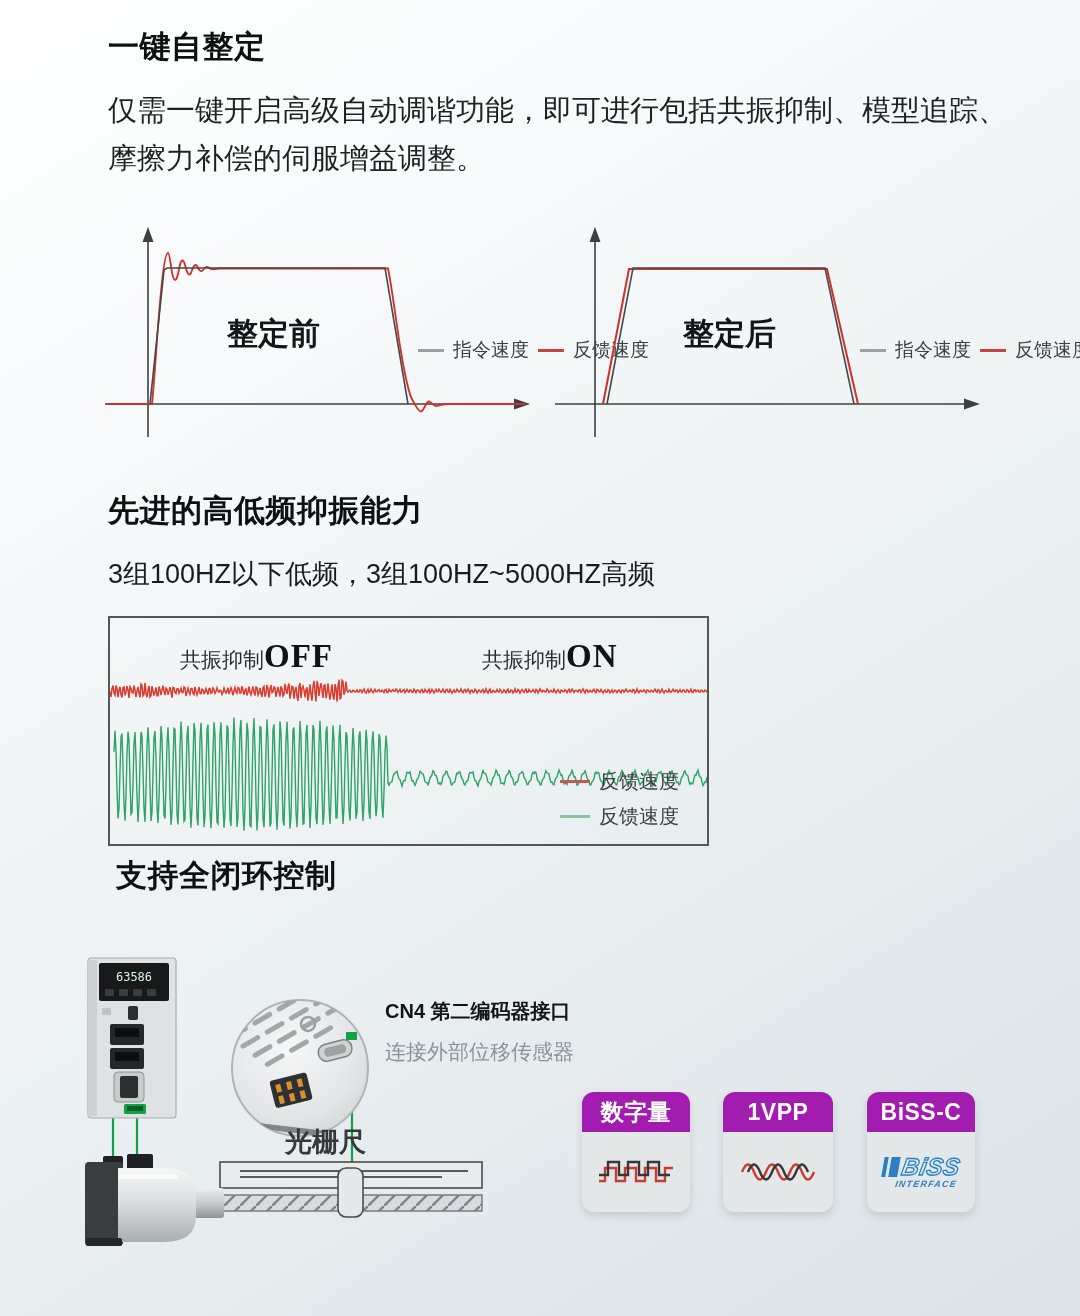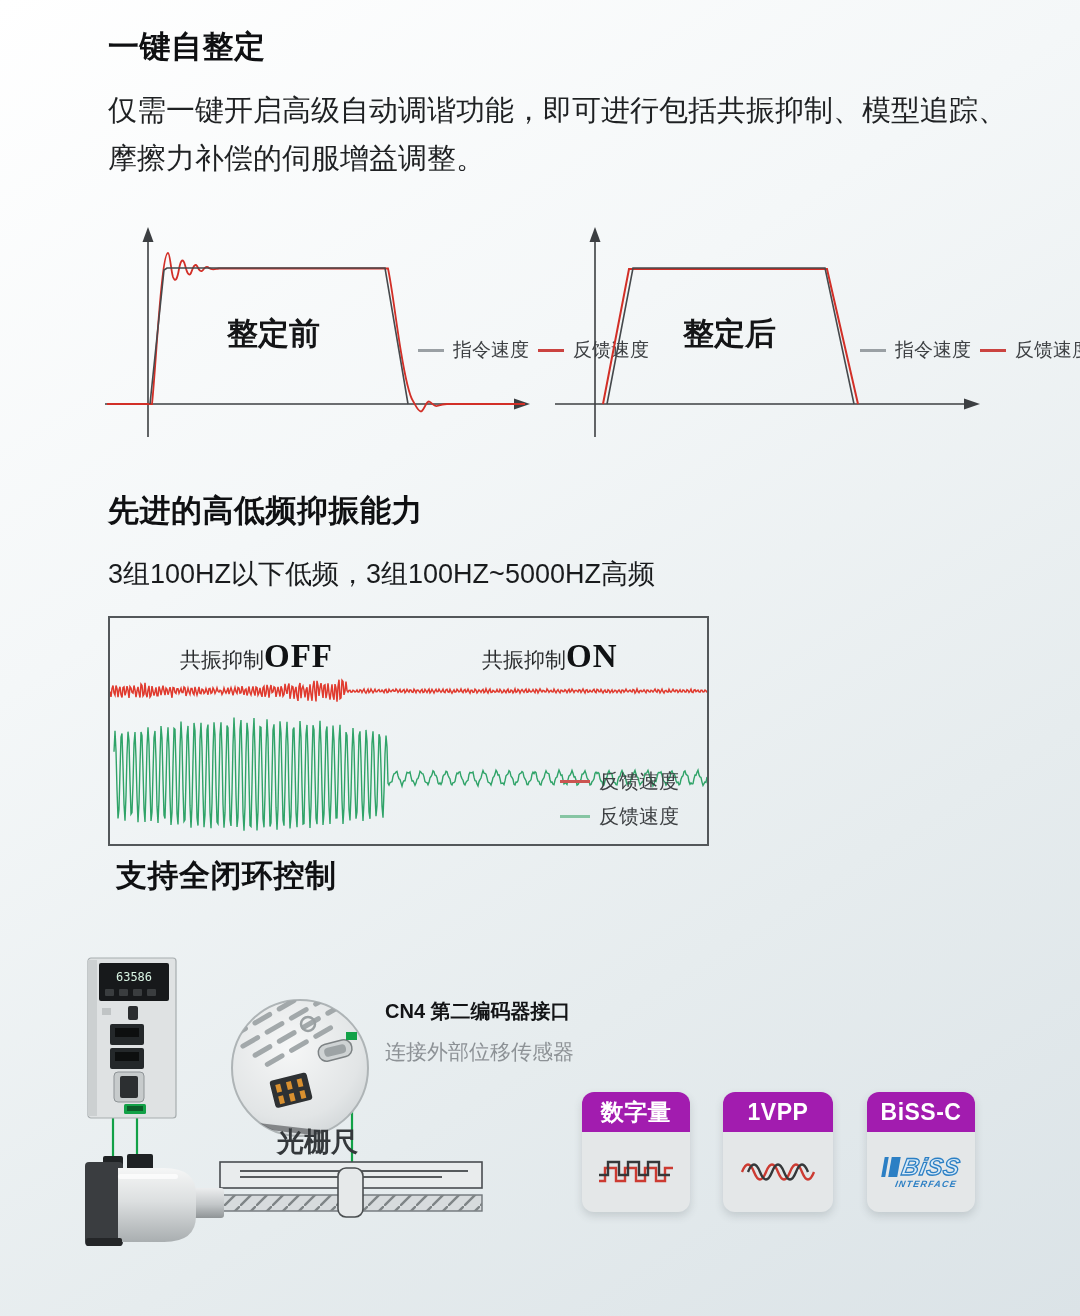--- a/index.html
+++ b/index.html
@@ -29,21 +29,21 @@
   .vibe-label { position:absolute; display:flex; align-items:baseline; }
   .vibe-prefix { font-size:21px; color:#2a2c2e; }
   .vibe-state { font-size:33px; font-weight:700; color:#101214; letter-spacing:1px;font-family:Liberation Serif, serif; }
   .vibe-legend { position:absolute; right:28px; bottom:14px; display:flex; flex-direction:column; gap:8px; }
   .vibe-legend .legend-line { width:30px; }
   .vibe-legend .legend-text { font-size:20px; }
 
   
   .cn4-title { font-size:20px; font-weight:700; color:#131416; }
   .cn4-sub { font-size:21px; color:#8d9296; }
-  .scale-label { font-size:27px; font-weight:700; color:#34383b; }
+  .scale-label { font-size:27px; font-weight:700; color:#34383b;margin-left:8px; }
 
   .badge { position:absolute; top:1092px; width:108px; height:120px; border-radius:12px;
     background:#e4e7e8; box-shadow:0 4px 8px rgba(60,70,75,.18); overflow:hidden; }
   .badge-head { height:40px; background:#a21caf; color:#fff; font-size:23px; font-weight:700;
     display:flex; align-items:center; justify-content:center; letter-spacing:.5px; }
   .badge-body { height:80px; display:flex; align-items:center; justify-content:center; }
   .biss-wrap { display:flex; flex-direction:column; align-items:flex-end; transform:skewX(-10deg); }
   .biss-top { display:flex; align-items:center; gap:3px; }
   .biss-bars { display:flex; gap:3px; }
   .biss-bar1 { width:4px; height:20px; background:#2b7fc4; }

